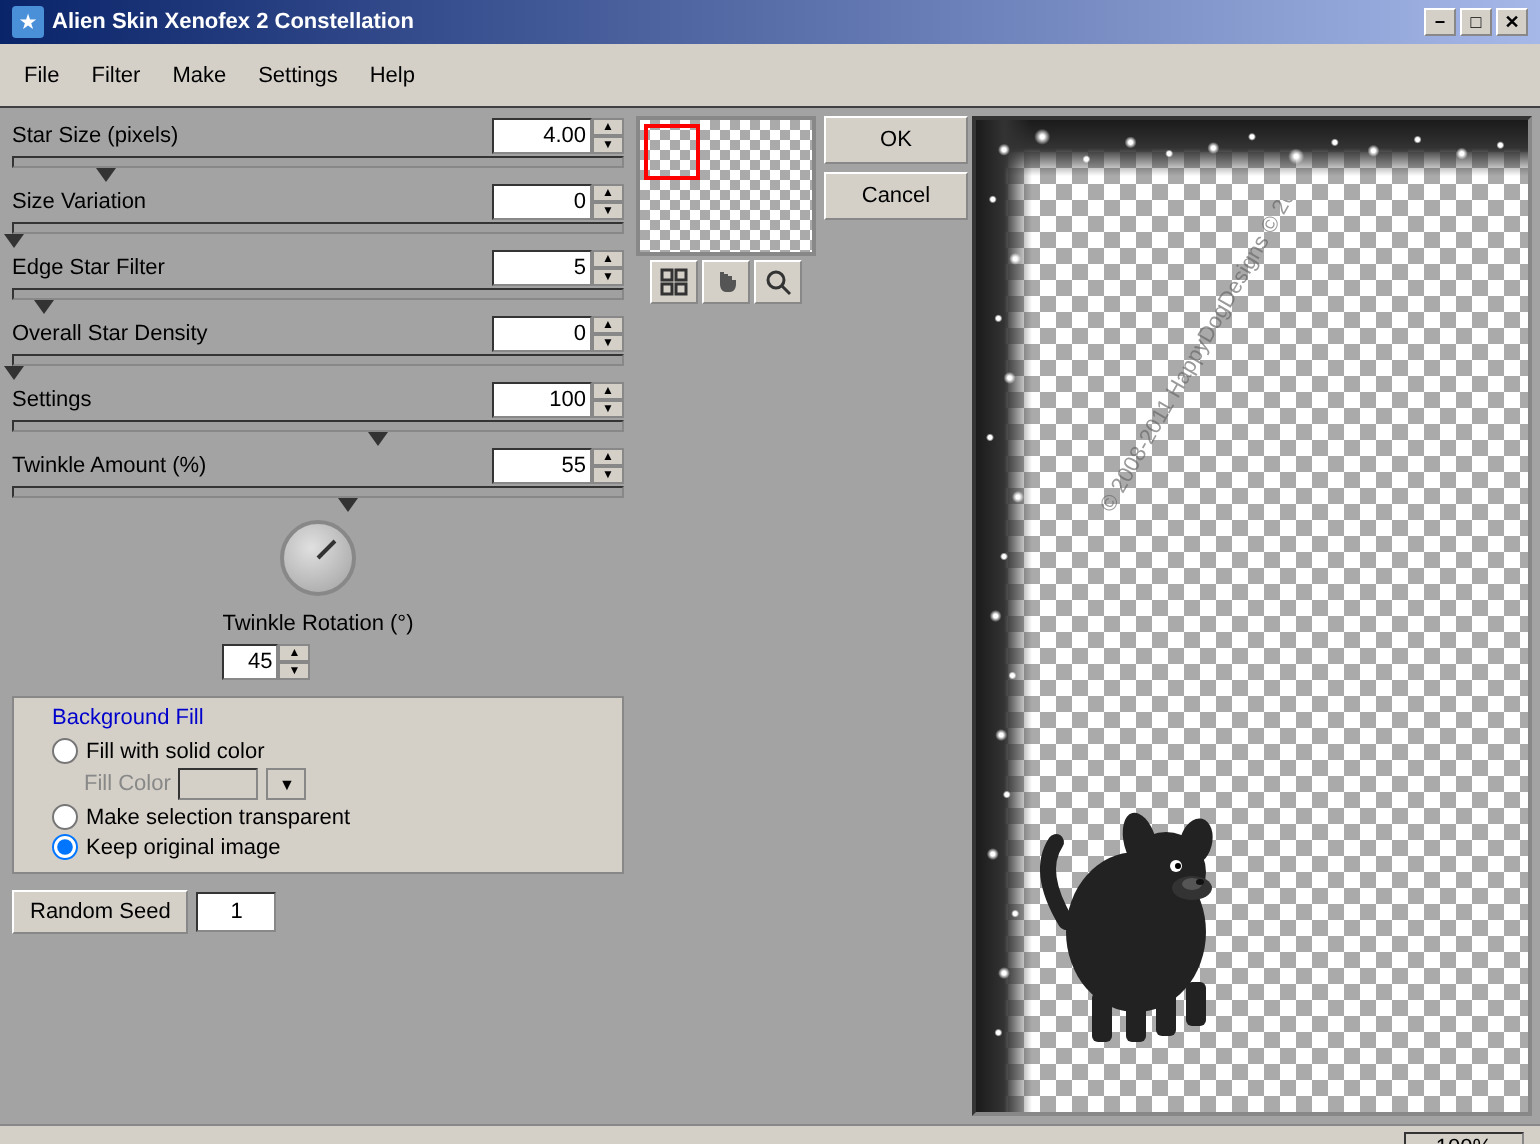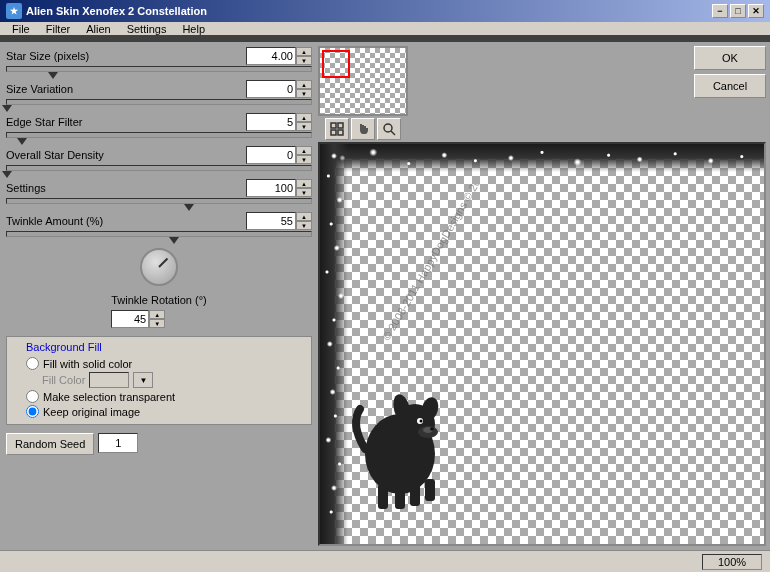--- a/index.html
+++ b/index.html
@@ -56,25 +56,25 @@
       justify-content: center;
       font-size: 9px;
       font-weight: bold;
       color: #000;
     }
     .title-btn.close { background: #d4d0c8; }
 
     
     .menu-bar {
       background: #d4d0c8;
-      height: 20px;
+      height: 32px;
       display: flex;
       align-items: center;
       padding: 0 4px;
-      border-bottom: 7px solid #404040;
+      border-bottom: 1px solid #404040;
     }
     .menu-item {
       padding: 2px 8px;
       cursor: pointer;
       font-size: 11px;
     }
 
     
     .main-window {
       display: flex;
@@ -97,21 +97,20 @@
       min-width: 310px;
       display: flex;
       flex-direction: column;
       gap: 2px;
     }
 
     
     .right-area {
       flex: 1;
       display: flex;
-      flex-direction: column;
       gap: 2px;
     }
 
     
     .top-right {
       display: flex;
       gap: 4px;
       align-items: flex-start;
     }
 
@@ -382,20 +381,21 @@
       cursor: pointer;
       font-size: 8px;
       display: flex;
       align-items: center;
       justify-content: center;
     }
 
     
     .random-seed-row {
       display: flex;
+      align-items: center;
       gap: 4px;
       padding: 4px 2px;
     }
 
     .seed-btn {
       height: 22px;
       padding: 0 8px;
       background: #d4d0c8;
       border: 1px solid #888;
       border-top-color: #fff;
@@ -469,21 +469,21 @@
   <div class="title-buttons">
     <button class="title-btn">−</button>
     <button class="title-btn">□</button>
     <button class="title-btn close">✕</button>
   </div>
 </div>
 
 <div class="menu-bar">
   <span class="menu-item">File</span>
   <span class="menu-item">Filter</span>
-  <span class="menu-item">Alien</span>
+  <span class="menu-item">Make</span>
   <span class="menu-item">Settings</span>
   <span class="menu-item">Help</span>
 </div>
 
 <div class="main-window">
   <div class="content-area">
 
     <div class="left-panel">
 
       <div class="param-block">
@@ -582,21 +582,21 @@
         </div>
       </div>
 
       <div class="twinkle-section">
         <div class="dial-circle">
           <div class="dial-needle"></div>
         </div>
         <div>
           <div class="twinkle-label">Twinkle Rotation (°)</div>
           <div class="input-spin-row">
-            <input class="num-input" style="width: 38px;" type="text" value="45">
+            <input class="num-input" style="width: 28px;" type="text" value="45">
             <div class="spin-buttons">
               <button class="spin-btn">▲</button>
               <button class="spin-btn">▼</button>
             </div>
           </div>
         </div>
       </div>
 
       <div class="bg-fill-section">
         <div class="section-header">Background Fill</div>

